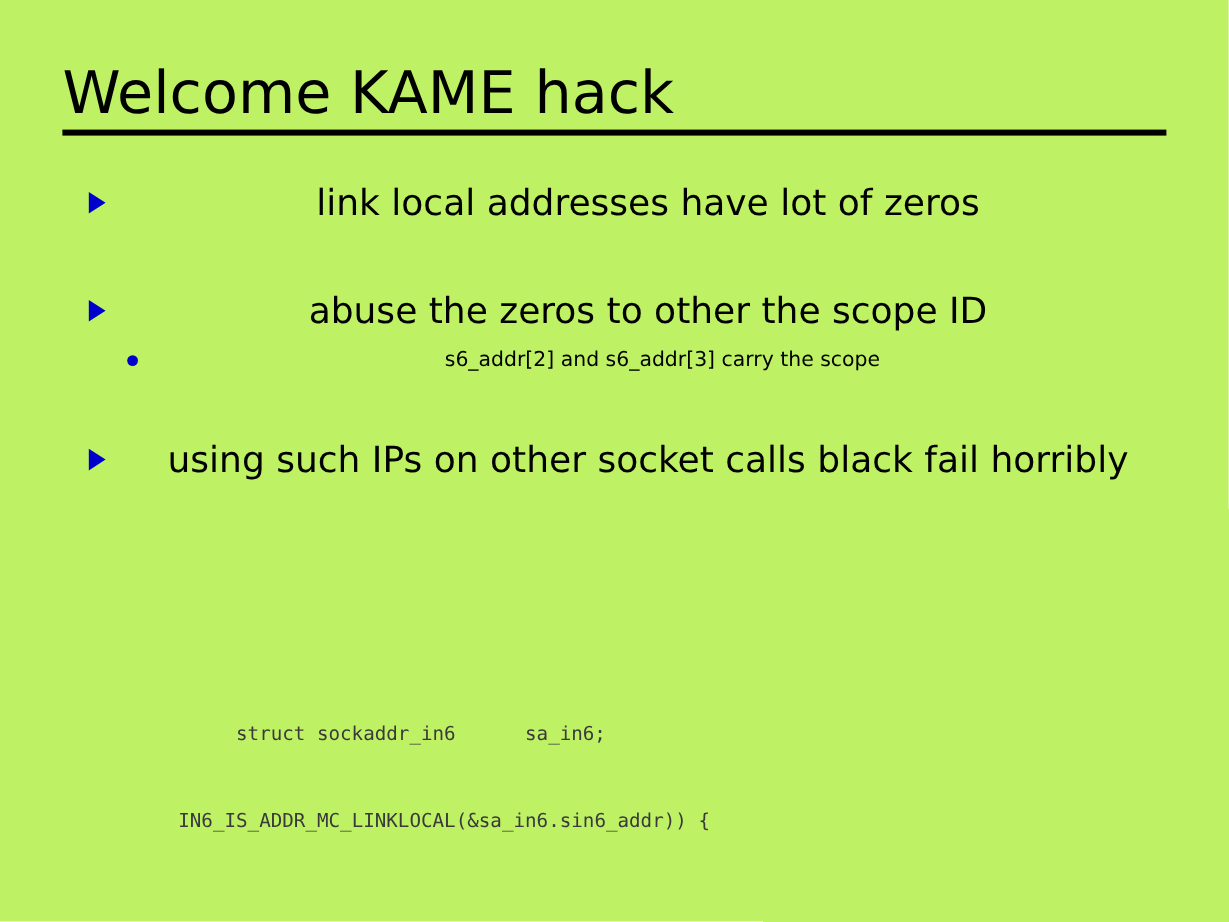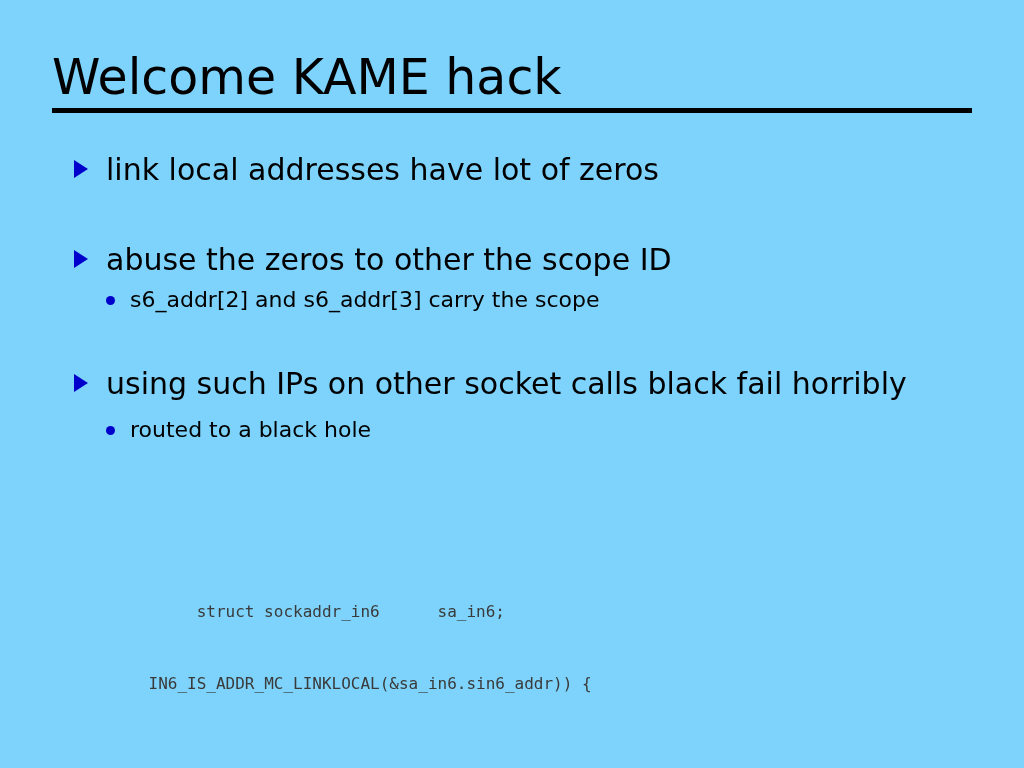--- a/index.html
+++ b/index.html
@@ -12,21 +12,21 @@
     height: 768px;
     overflow: hidden;
     font-family: "DejaVu Sans", "Liberation Sans", sans-serif;
     color: #000000;
   }
 
   .slide {
     position: relative;
     width: 1024px;
     height: 768px;
-    background: #7dd3fc;
+    background: #bef264;
   }
 
   
   .title-block {
     position: absolute;
     left: 52px;
     top: 50px;
     width: 920px;
   }
   .slide-title {
@@ -44,20 +44,21 @@
     height: 5px;
     background: #000000;
   }
 
   
   .body-block {
     position: absolute;
     left: 74px;
     top: 146px;
     width: 900px;
+    text-align: center;
   }
 
   .bullet-l1 {
     position: relative;
     padding-left: 32px;
     font-size: 30px;
     line-height: 47px;
     color: #000000;
     margin-bottom: 0px;
   }
@@ -71,21 +72,21 @@
     border-bottom: 9px solid transparent;
     border-left: 14px solid #0000CC;
   }
   .bullet-l1 .text {
     display: block;
   }
 
   .bullet-l2 {
     position: relative;
     padding-left: 56px;
-    font-size: 22px;
+    font-size: 17px;
     line-height: 34px;
     color: #000000;
   }
   .bullet-l2 .marker {
     position: absolute;
     left: 32px;
     top: 13px;
     width: 9px;
     height: 9px;
     border-radius: 50%;
@@ -139,24 +140,20 @@
 
     <div class="gap-lg"></div>
 
     <div class="bullet-l1">
       <span class="marker"></span>
       <span class="text">using such IPs on other socket calls black fail horribly</span>
     </div>
 
     <div class="gap-sm"></div>
 
-    <div class="bullet-l2">
-      <span class="marker"></span>
-      <span class="text">routed to a black hole</span>
-    </div>
 
 
   </div>
 
   <div class="code-block">
     <div class="code-line">struct sockaddr_in6      sa_in6;</div>
     <div class="code-line">    IN6_IS_ADDR_MC_LINKLOCAL(&amp;sa_in6.sin6_addr)) {</div>
     
     
     

